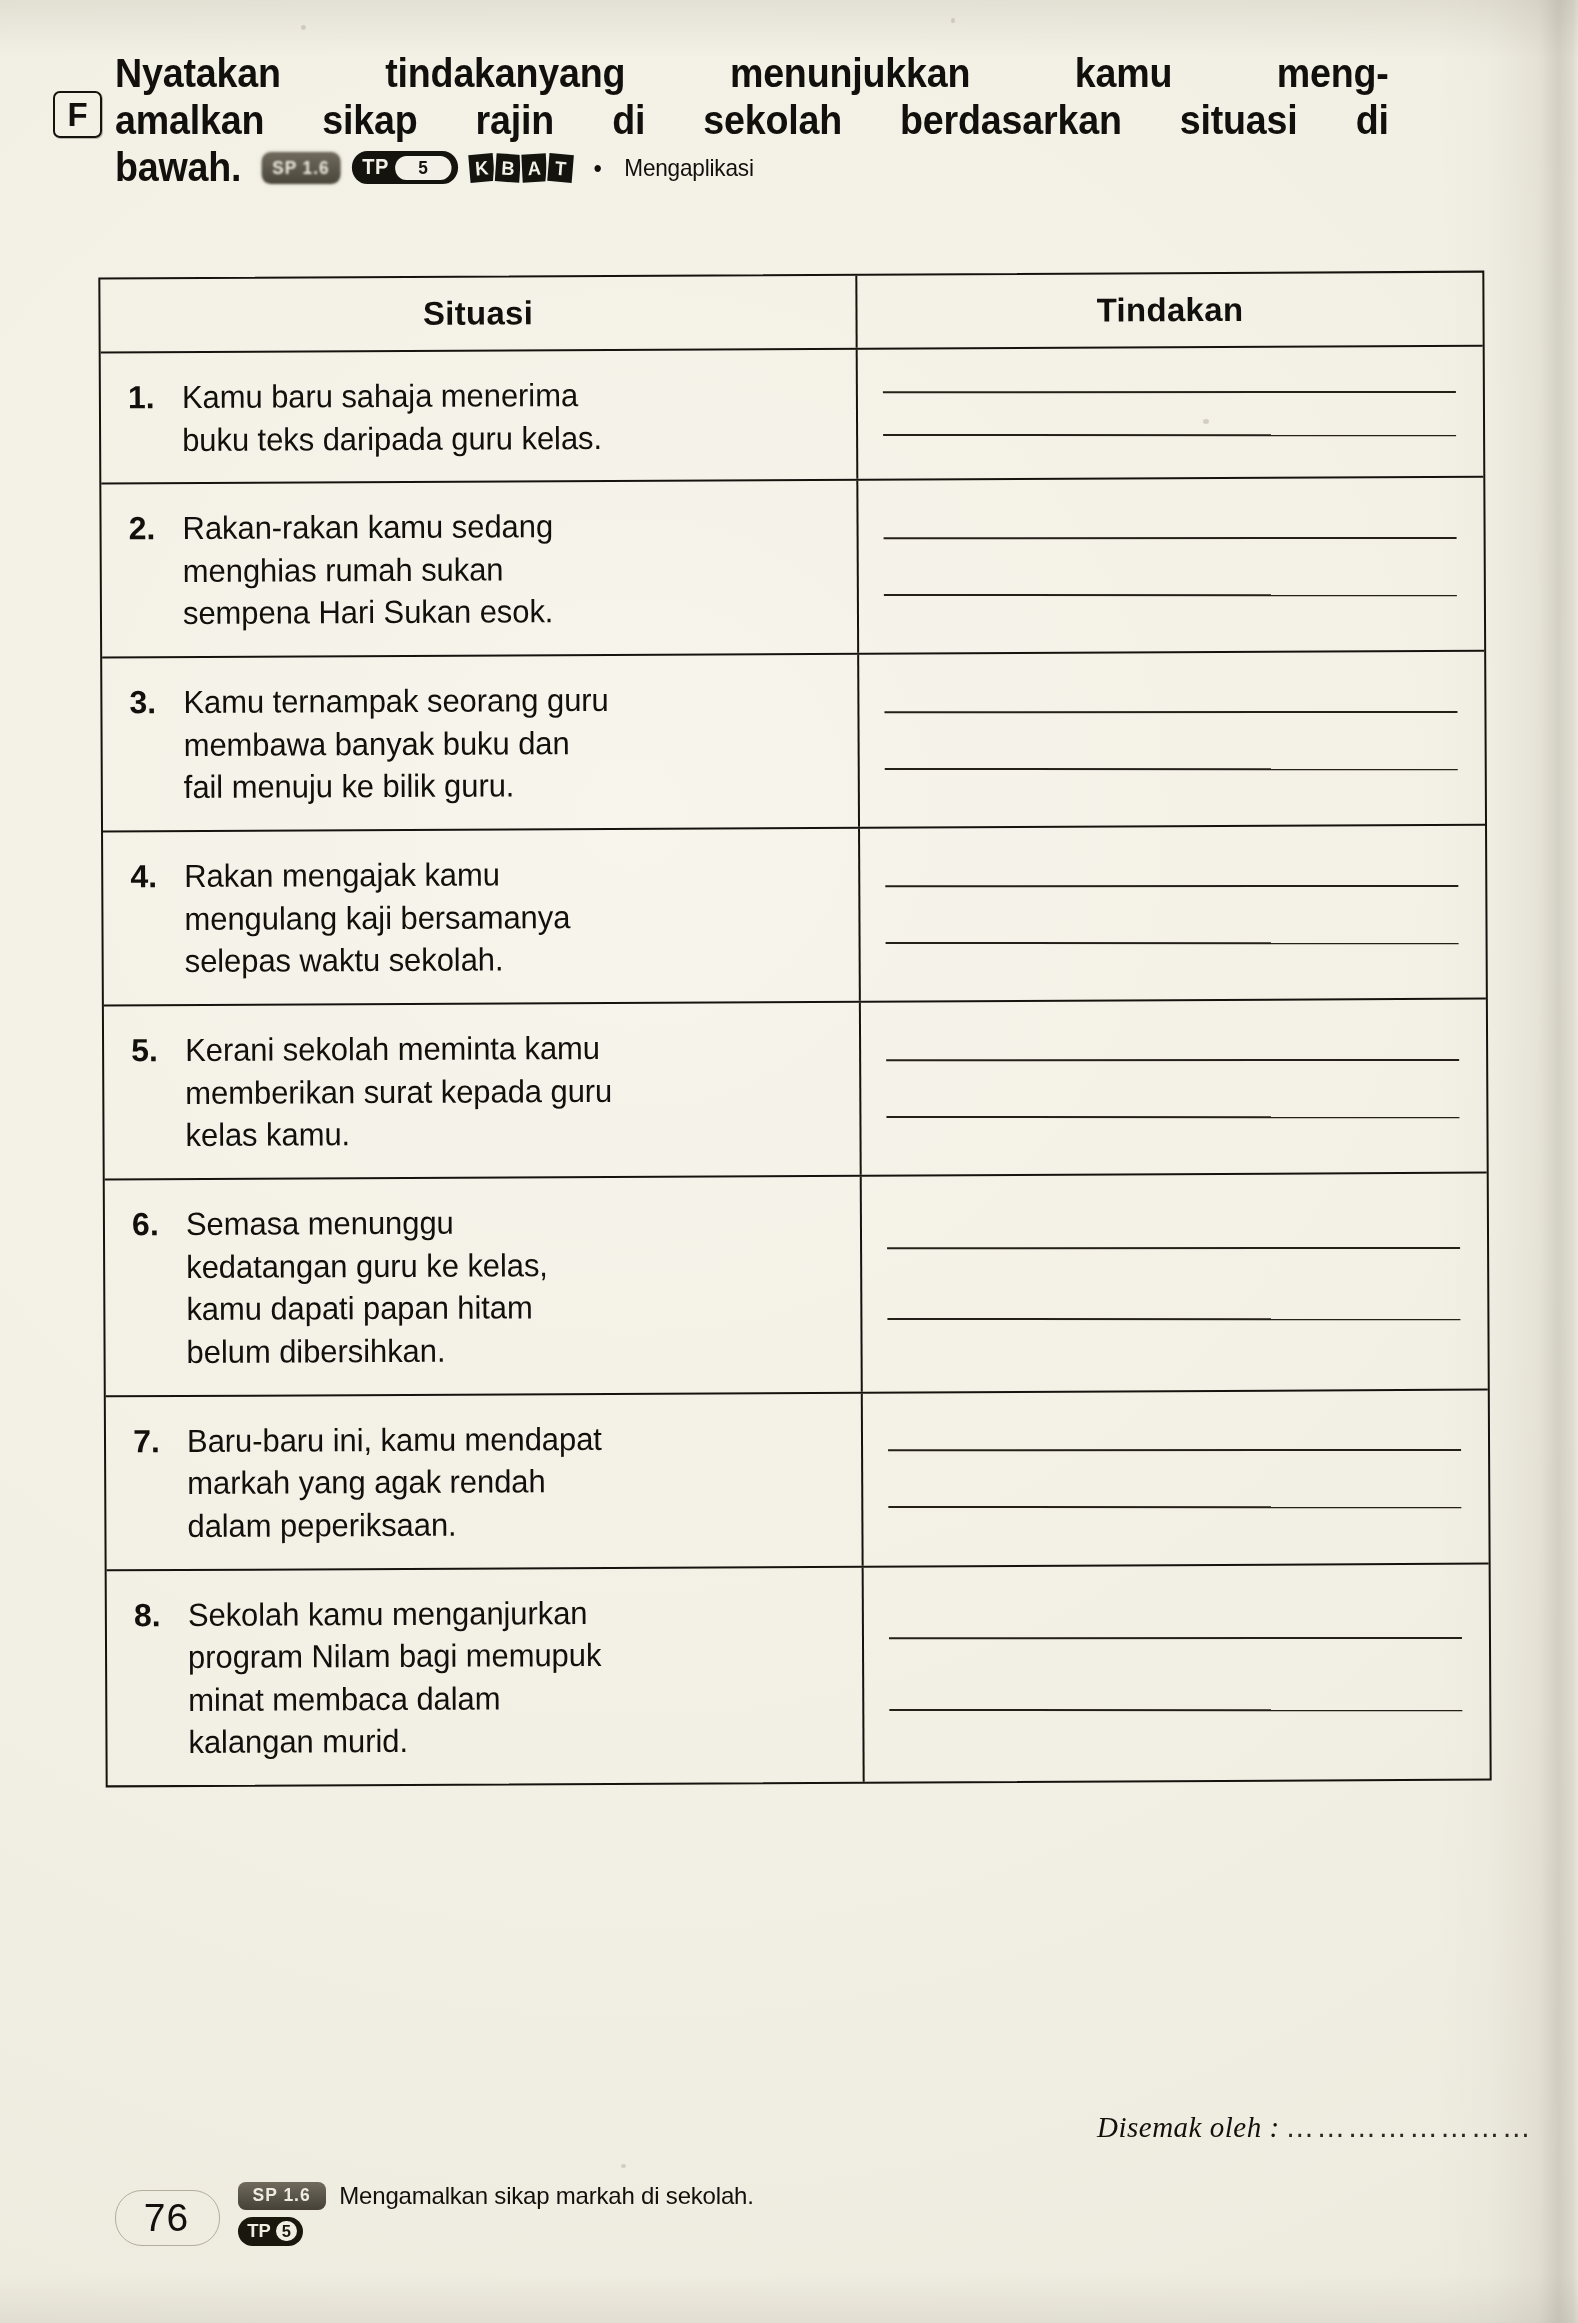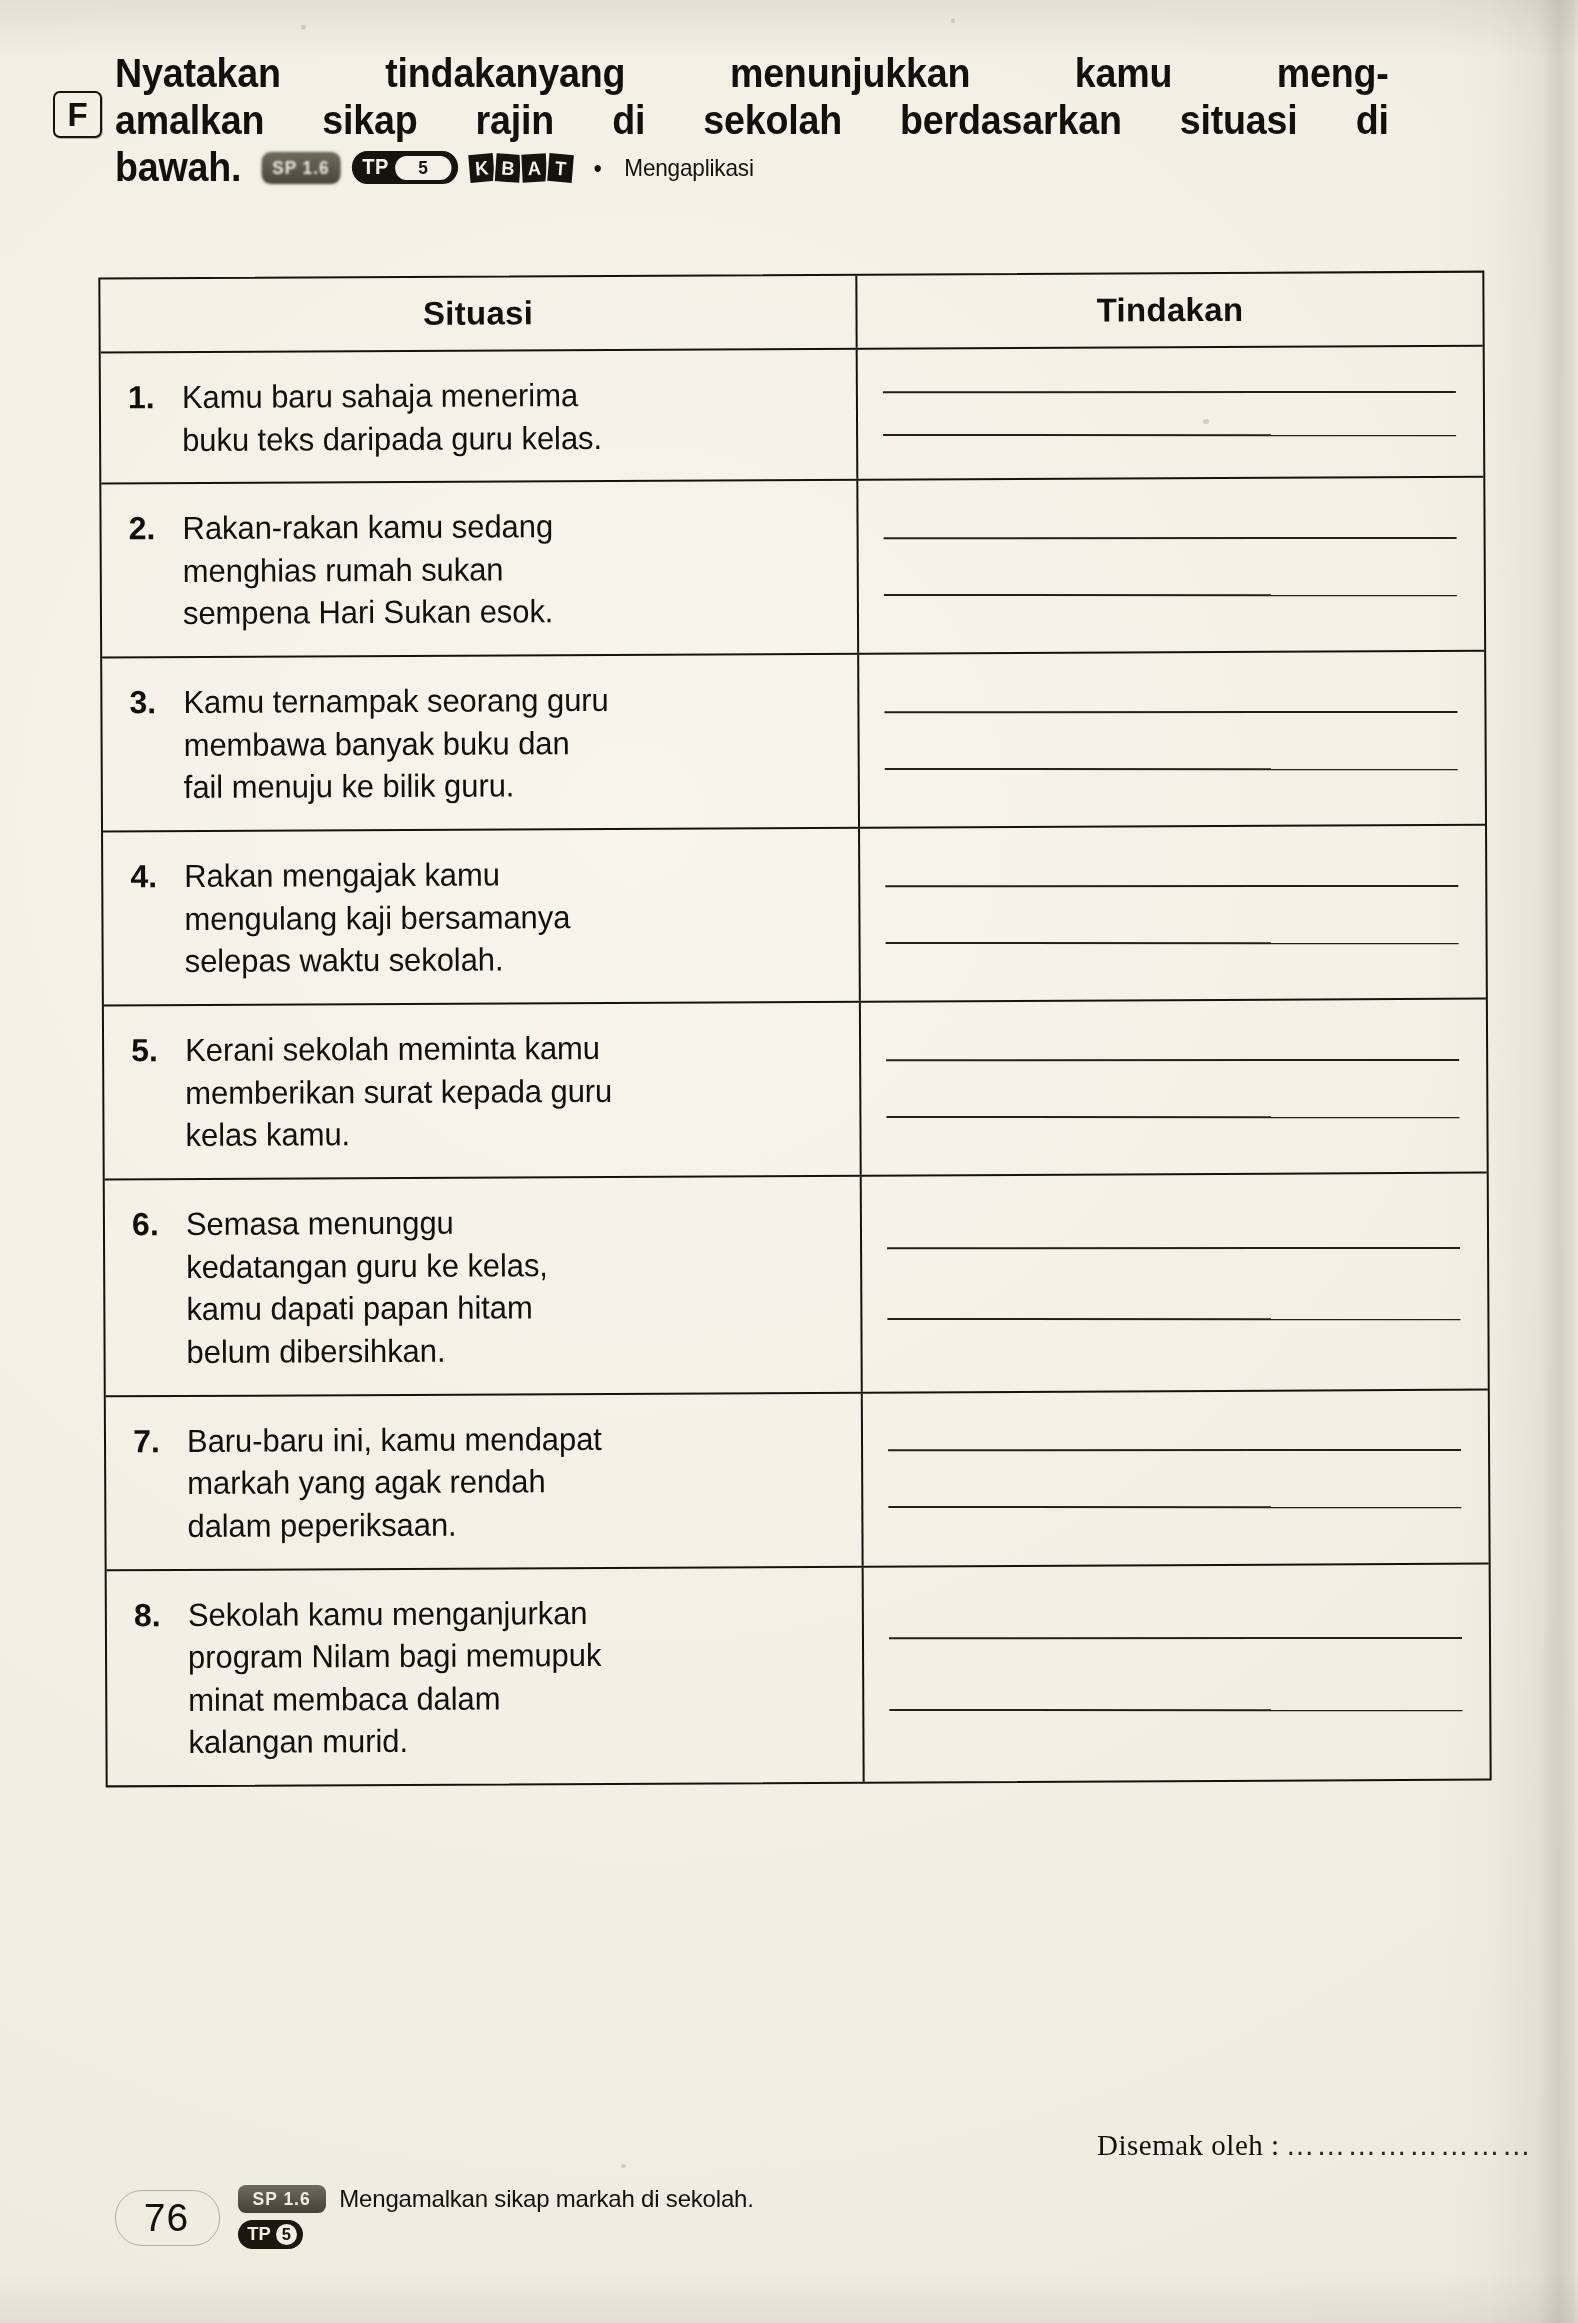--- a/index.html
+++ b/index.html
@@ -323,25 +323,25 @@
             <div class="lines">
               <i style="top: 33.33%; transform: rotate(0.25deg);"></i>
               <i style="top: 66.67%; transform: rotate(0.3deg);"></i>
             </div>
           </div>
         </div>
       </div>
   </div>
 
   <div style="position:absolute;left:1097px;top:2111px;display:flex;align-items:baseline;gap:5.8px;">
-    <span style="font-family:'Liberation Serif',serif;font-size:29px;letter-spacing:0.5px;margin-top:18px;">Disemak oleh :</span>
+    <span style="font-family:'Liberation Serif',serif;font-style:italic;font-size:29px;letter-spacing:0.5px;">Disemak oleh :</span>
     <span style="font-size:29px;letter-spacing:1.9px;color:#2a2620;">……………………</span>
   </div>
 
-  <div style="position:absolute;left:115px;top:2178px;width:1378px;display:flex;align-items:center;gap:15.5px;">
+  <div style="position:absolute;left:115px;top:2178px;width:1378px;display:flex;align-items:flex-start;gap:15.5px;">
 
     <div style="position:relative;width:107px;height:74px;flex:none;">
       <div style="position:absolute;left:0;top:11.6px;width:103px;height:54px;border:1.9px solid #b3ae9c;border-radius:27px;"></div>
       <div style="position:absolute;left:0;top:17.5px;width:103px;text-align:center;font-size:39px;letter-spacing:1px;">76</div>
     </div>
 
     <div style="padding-top:3.9px;">
 
       <div style="display:flex;align-items:center;gap:13.6px;margin-bottom:6.8px;">
         <span style="display:inline-flex;align-items:center;justify-content:center;height:28px;padding:0 15px;border-radius:7.8px;background:linear-gradient(180deg,#6f6a5c,#454137);color:#eeebe0;font-size:17.5px;font-weight:bold;letter-spacing:1px;filter:blur(0.6px);box-shadow:0 0 0 1.9px rgba(238,235,224,.85);">SP 1.6</span>

